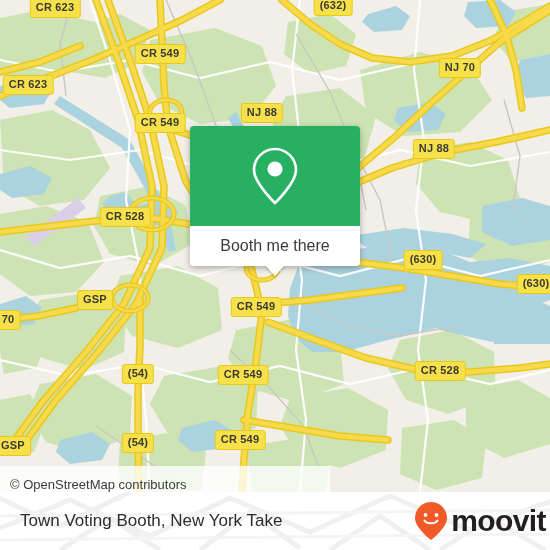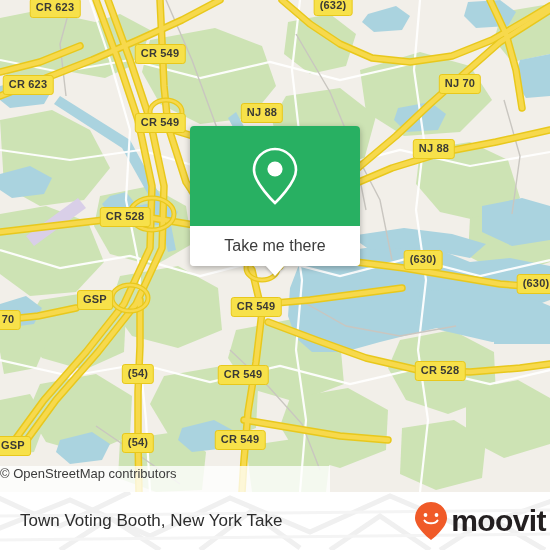--- a/index.html
+++ b/index.html
@@ -73,21 +73,22 @@
     border-top:11px solid #ffffff;
     filter:drop-shadow(0 2px 1px rgba(0,0,0,0.18));
   }
 
   
   #attrib {
     position:absolute;
     left:0; top:466px;
     height:26px; width:330px;
     background:rgba(255,255,255,0.78);
-    display:flex; align-items:flex-start;
+    display:flex; align-items:flex-end;
+    padding-left:10px;
     font-size:13px; color:#3b3b3b;
     z-index:50;
     font-family:"Liberation Sans", sans-serif;
   }
 
   
   #footer {
     position:absolute;
     left:0; top:492px; width:550px; height:58px;
     background:#ffffff;
@@ -269,21 +270,21 @@
         <ellipse cx="130" cy="298" rx="18" ry="13"></ellipse>
         <ellipse cx="166" cy="112" rx="16" ry="12"></ellipse>
         <ellipse cx="262" cy="268" rx="16" ry="12"></ellipse>
       </g>
     </svg>
 
     <div id="shields">
         <div class="shield" style="left: 55px; top: 8px;">CR 623</div>
         <div class="shield" style="left: 333px; top: 6px;">(632)</div>
         <div class="shield" style="left: 160px; top: 54px;">CR 549</div>
-        <div class="shield" style="left: 460px; top: 84px;">NJ 70</div>
+        <div class="shield" style="left: 460px; top: 68px;">NJ 70</div>
         <div class="shield" style="left: 28px; top: 85px;">CR 623</div>
         <div class="shield" style="left: 262px; top: 113px;">NJ 88</div>
         <div class="shield" style="left: 160px; top: 123px;">CR 549</div>
         <div class="shield" style="left: 434px; top: 149px;">NJ 88</div>
         <div class="shield" style="left: 125px; top: 217px;">CR 528</div>
         <div class="shield" style="left: 423px; top: 260px;">(630)</div>
         <div class="shield" style="left: 536px; top: 284px;">(630)</div>
         <div class="shield" style="left: 95px; top: 300px;">GSP</div>
         <div class="shield" style="left: 256px; top: 307px;">CR 549</div>
         <div class="shield" style="left: 8px; top: 320px;">70</div>
@@ -296,21 +297,21 @@
       </div>
 
     <div id="popup">
       <div id="popup-green">
         <svg width="56" height="62" viewBox="0 0 56 62">
           <path d="M28 4 C16.4 4 7 13.4 7 25 C7 38 28 58 28 58 C28 58 49 38 49 25 C49 13.4 39.6 4 28 4 Z" fill="none" stroke="#ffffff" stroke-width="2.6"></path>
           <circle cx="28" cy="24" r="7.6" fill="#ffffff"></circle>
         </svg>
       </div>
       <div id="popup-white">
-        <span id="popup-label">Take me there</span>
+        <span id="popup-label">Booth me there</span>
         <div id="popup-tail"></div>
       </div>
     </div>
 
     <div id="attrib">
       <span>© OpenStreetMap contributors</span>
     </div>
   </div>
 
   <div id="footer">

